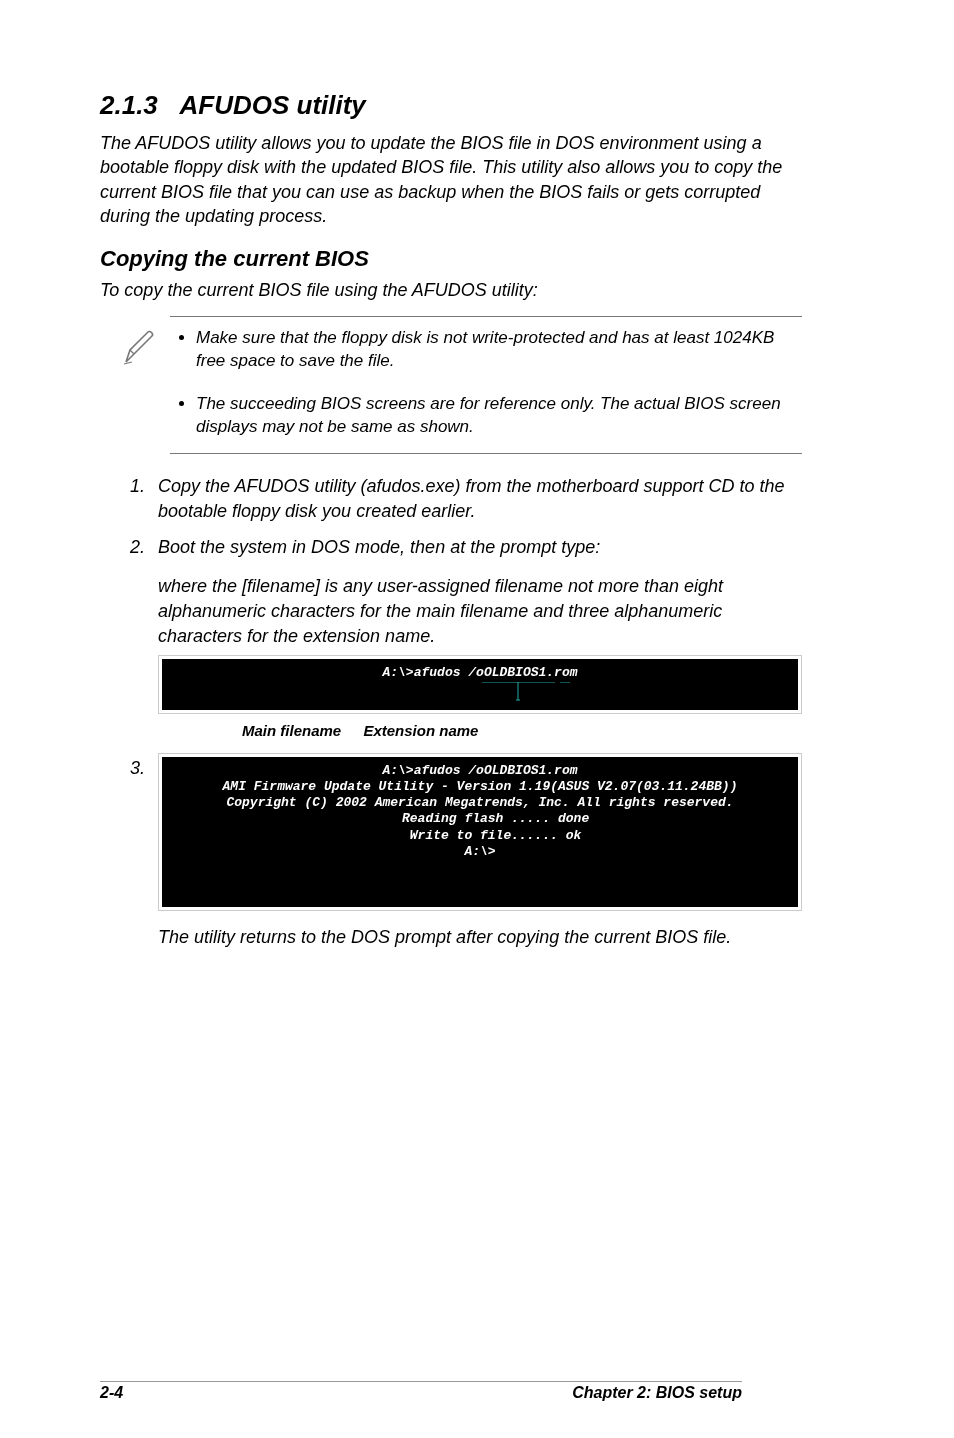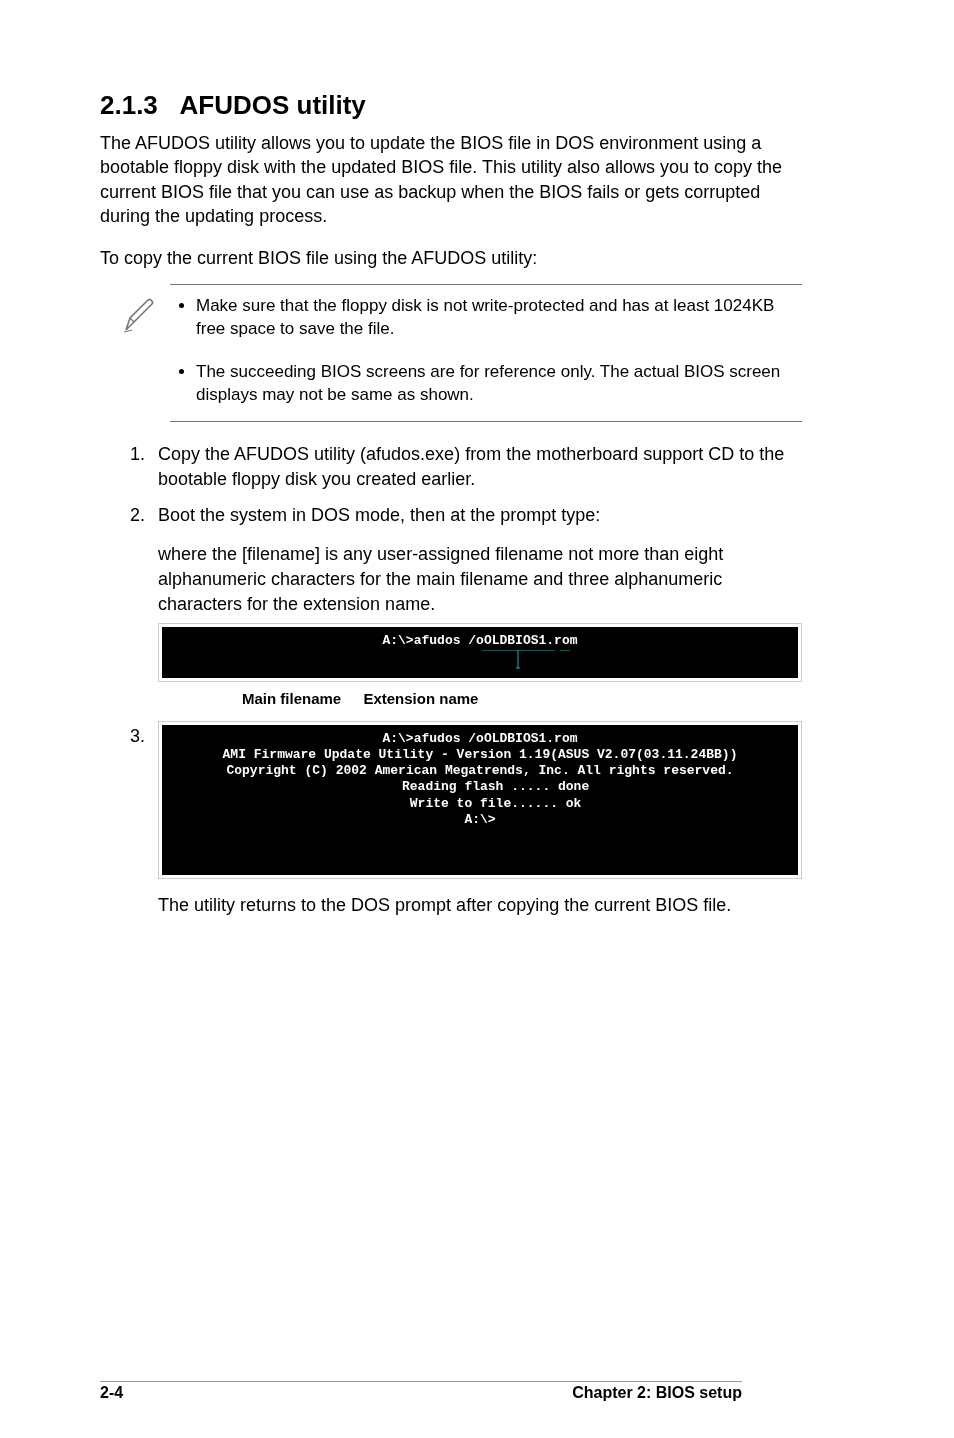--- a/index.html
+++ b/index.html
@@ -8,20 +8,21 @@
     padding: 0;
     background: #fff;
     font-family: Arial, Helvetica, sans-serif;
     color: #000;
   }
   .page {
     width: 842px;
     min-height: 1438px;
     padding: 90px 40px 30px 100px;
     position: relative;
+    font-style: italic;
   }
   .h-section {
     font-size: 26px;
     font-weight: bold;
     margin: 0 0 10px 0;
   }
   .body-text {
     font-size: 18px;
     line-height: 1.35;
     margin: 0 0 18px 0;
@@ -125,20 +126,21 @@
 <body>
 
 <div class="page">
 
   <h2 class="h-section">
     <span>2.1.3</span>&nbsp;&nbsp;&nbsp;<span>AFUDOS utility</span>
   </h2>
 
   <p class="body-text">The AFUDOS utility allows you to update the BIOS file in DOS environment using a bootable floppy disk with the updated BIOS file. This utility also allows you to copy the current BIOS file that you can use as backup when the BIOS fails or gets corrupted during the updating process.</p>
 
+  <h3 class="h-sub">Copying the current BIOS</h3>
   <p class="body-text" style="margin-bottom:14px">To copy the current BIOS file using the AFUDOS utility:</p>
 
   <div class="note-block">
     <div class="note-icon">
       <svg width="40" height="40" viewBox="0 0 40 40">
         <path d="M6 34 L10 22 L28 4 C30 2 34 6 32 8 L14 26 Z" fill="none" stroke="#777" stroke-width="1.6"></path>
         <path d="M10 22 L14 26" stroke="#777" stroke-width="1.2"></path>
         <path d="M4 36 L12 34" stroke="#777" stroke-width="1.2"></path>
       </svg>
     </div>

